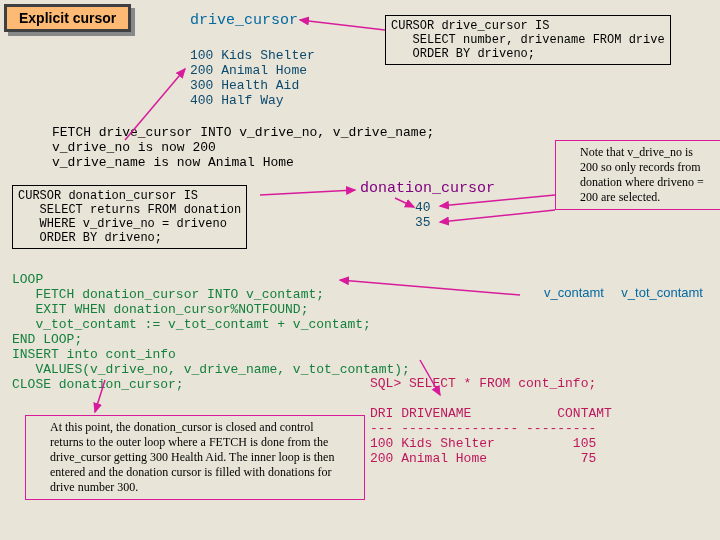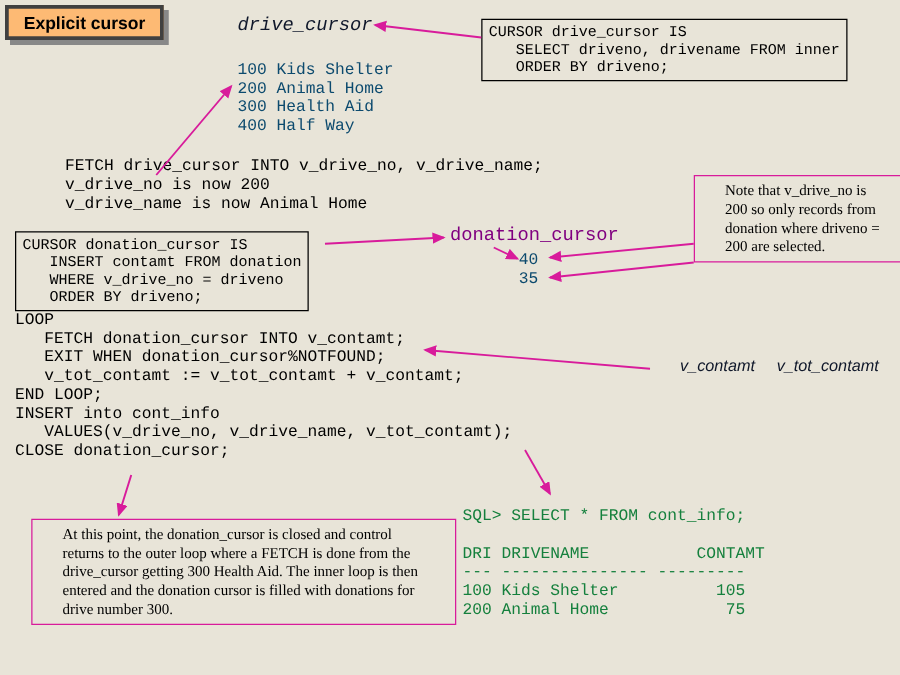--- a/index.html
+++ b/index.html
@@ -23,21 +23,21 @@
     top: 4px;
     left: 4px;
     background: #fdba74;
     border: 3px solid #404040;
     box-shadow: 4px 4px 0 #888;
     padding: 3px 12px;
     font-family: Arial, sans-serif;
     font-size: 14px;
     font-weight: bold;
   }
-  .navy { color: #0f172a; font-style: italic; }
+  .navy { color: #0369a1; }
   .maroon { color: #0c4a6e; }
   .purple { color: #800080; }
   .magenta-box {
     border: 1px solid #d81b9b;
     padding: 4px 24px;
     position: absolute;
     font-family: Liberation Serif, serif;
     font-size: 12px;
     line-height: 1.25;
   }
@@ -63,56 +63,56 @@
 <div class="title-box"><span>Explicit cursor</span></div>
 
 <div class="abs mono navy" style="top:12px; left:190px; font-size:15px;">drive_cursor</div>
 
 <div class="abs mono maroon" style="top:48px; left:190px;">100 Kids Shelter
 200 Animal Home
 300 Health Aid
 400 Half Way</div>
 
 <div class="cursor-def-box" style="top:15px; left:385px;">CURSOR drive_cursor IS
-   SELECT driveno, drivename FROM inner
+   SELECT number, drivename FROM drive
    ORDER BY driveno;</div>
 
 <div class="abs mono" style="top:125px; left:12px; color:#000;margin-left:40px;">FETCH drive_cursor INTO v_drive_no, v_drive_name;
 v_drive_no is now 200
 v_drive_name is now Animal Home</div>
 
 <div class="cursor-def-box" style="top:185px; left:12px;">CURSOR donation_cursor IS
-   INSERT contamt FROM donation
+   SELECT returns FROM donation
    WHERE v_drive_no = driveno
    ORDER BY driveno;</div>
 
 <div class="abs mono purple" style="top:180px; left:360px; font-size:15px;">donation_cursor</div>
 
 <div class="abs mono maroon" style="top:200px; left:415px;">40
 35</div>
 
 <div class="magenta-box" style="top:140px; left:555px; width:130px;">Note that v_drive_no is 200 so only records from donation where driveno = 200 are selected.</div>
 
-<div class="abs mono" style="top:248px; left:12px; color:#000000;">LOOP
+<div class="abs mono" style="top:272px; left:12px; color:#15803d;">LOOP
    FETCH donation_cursor INTO v_contamt;
    EXIT WHEN donation_cursor%NOTFOUND;
    v_tot_contamt := v_tot_contamt + v_contamt;
 END LOOP;
 INSERT into cont_info
    VALUES(v_drive_no, v_drive_name, v_tot_contamt);
 CLOSE donation_cursor;</div>
 
 <div class="abs" style="top:285px; left:520px;margin-left:24px;">
   <span class="navy" style="font-family:Arial; font-size:13px;">v_contamt</span>
   <span class="navy" style="font-family:Arial; font-size:13px; margin-left:14px;">v_tot_contamt</span>
 </div>
 
 <div class="magenta-box" style="top:415px; left:25px; width:290px;">At this point, the donation_cursor is closed and control returns to the outer loop where a FETCH is done from the drive_cursor getting 300 Health Aid.  The inner loop is then entered and the donation cursor is filled with donations for drive number 300.</div>
 
-<div class="abs mono" style="top:405px; left:370px; color:#15803d;">SQL&gt; SELECT * FROM cont_info;
+<div class="abs mono" style="top:376px; left:370px; color:#be185d;">SQL&gt; SELECT * FROM cont_info;
 
 DRI DRIVENAME           CONTAMT
 --- --------------- ---------
 100 Kids Shelter          105
 200 Animal Home            75</div>
 
 <svg class="arrows">
   <defs>
     <marker id="ah" markerWidth="8" markerHeight="8" refX="6" refY="3" orient="auto">
       <path d="M0,0 L7,3 L0,6 Z" fill="#d81b9b"></path>

